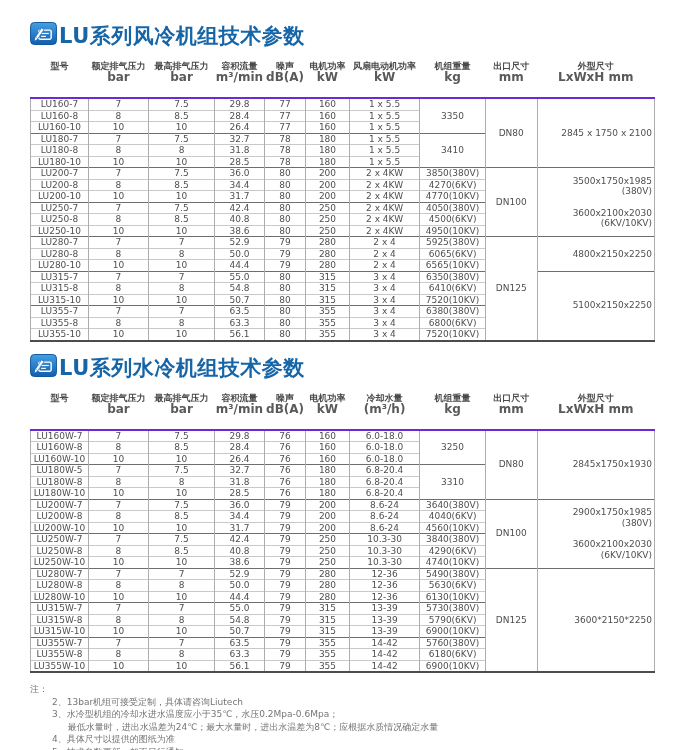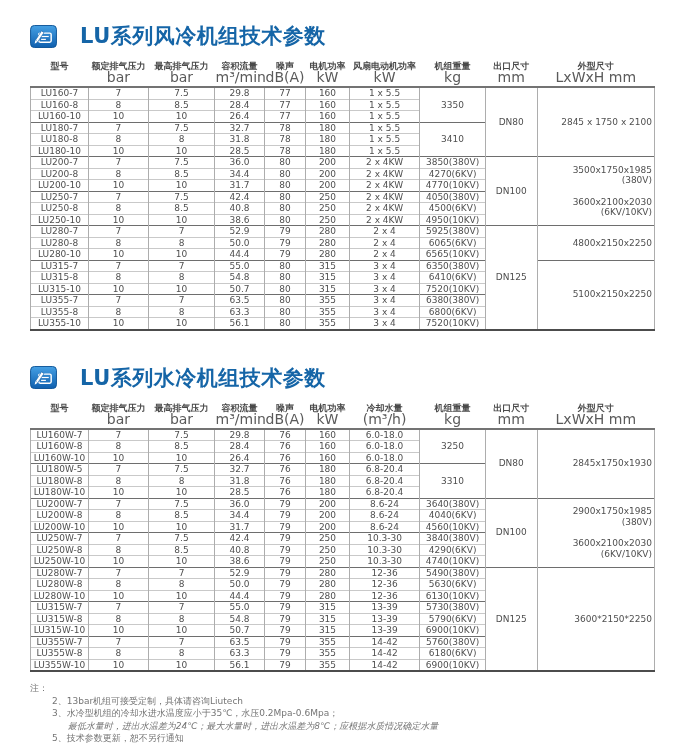--- a/index.html
+++ b/index.html
@@ -3,46 +3,46 @@
 <meta charset="utf-8">
 <style>
   * { margin: 0; padding: 0; box-sizing: border-box; }
   html, body { background: #ffffff; }
   body { font-family: "DejaVu Sans", "Liberation Sans", sans-serif; }
   .page {
     width: 680px; height: 750px; overflow: hidden;
     background: #ffffff;
     padding: 22px 25px 6px 30px;
   }
-  .title-row { display: flex; align-items: center; gap: 23px; margin-bottom: 9px; }
+  .title-row { display: flex; gap: 2px; margin-bottom: 9px; }
   .title-row h1 { font-size: 21px; font-weight: bold; color: #1565a7; letter-spacing: 0.5px; }
   .tile-icon { width: 27px; height: 23px; display: inline-block; flex: 0 0 auto; }
 
   table.spec { width: 100%; border-collapse: collapse; table-layout: fixed;
     border-bottom: 2px solid #4c4c4c; }
   table.spec th {
     font-size: 9px; font-weight: bold; color: #4a4a4a; text-align: center;
-    line-height: 11px; padding: 2px 1px 3px 1px; border: none;
-    border-bottom: 2px solid #737373; vertical-align: top;
+    line-height: 11px; padding: 2px 1px 14px 1px; border: none;
+    border-bottom: 2px solid #6d28d9; vertical-align: top;
   }
-  table.spec th .unit { font-weight: normal; font-size: 14px; color: #5a5a5a; }
+  table.spec th .unit { font-weight: bold; font-size: 12px; color: #5a5a5a; }
   table.spec td {
     font-size: 9px; color: #4f4f4f; text-align: center; vertical-align: middle;
     line-height: 10.5px; padding: 0 2px;
     border-left: 1px solid #adadad; border-top: 1px solid #c9c9c9;
   }
   table.spec tr.group-start td { border-top: 1px solid #6e6e6e; }
   table.spec td.col-dims { border-right: 1px solid #adadad; text-align: right; }
   .dim-gap { margin-top: 11px; }
-  .section2 { margin-top: 33px; }
+  .section2 { margin-top: 12px; }
 
   .notes { margin-top: 10px; font-size: 9px; color: #757575; line-height: 12.5px; }
   .note-row { display: flex; }
   .note-prefix { flex: 0 0 22px; }
-  .note-cont { padding-left: 1.75em; font-style: italic; }
+  .note-cont { padding-left: 1.75em; }
 </style>
 </head>
 <body>
 
 <div class="page">
 
   <section>
     <div class="title-row">
       <span class="tile-icon">
         <svg viewBox="0 0 28 24" width="27" height="23">
@@ -740,18 +740,24 @@
       <div class="note-row">
         <span class="note-prefix"></span>
         <span class="note-body">
           <div>3、水冷型机组的冷却水进水温度应小于35℃，水压0.2Mpa-0.6Mpa；</div>
           <div class="note-cont">最低水量时，进出水温差为24℃；最大水量时，进出水温差为8℃；应根据水质情况确定水量</div>
         </span>
       </div>
       <div class="note-row">
         <span class="note-prefix"></span>
         <span class="note-body">
+          <div>4、具体尺寸以提供的图纸为准</div>
+        </span>
+      </div>
+      <div class="note-row">
+        <span class="note-prefix"></span>
+        <span class="note-body">
           <div>5、技术参数更新，恕不另行通知</div>
         </span>
       </div>
     </div>
 
 </div>
 
 </body></html>

